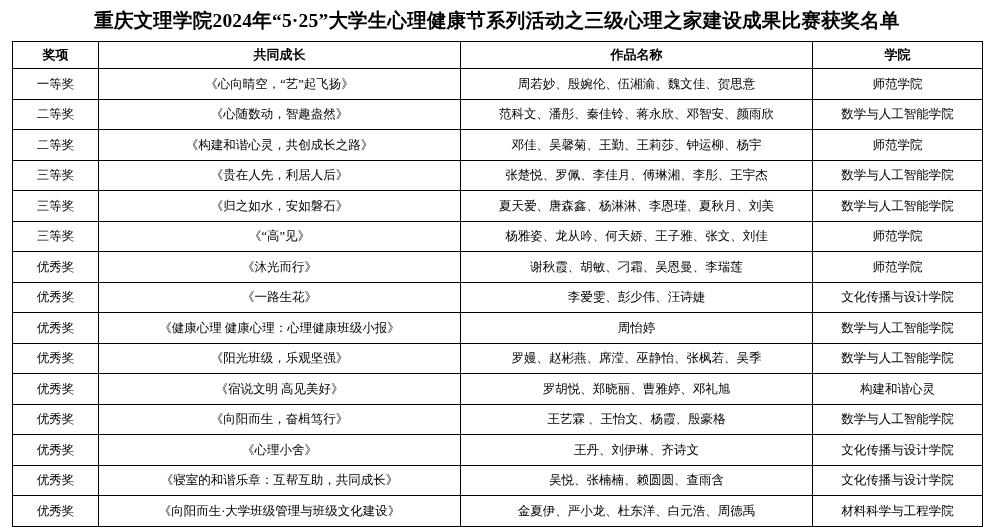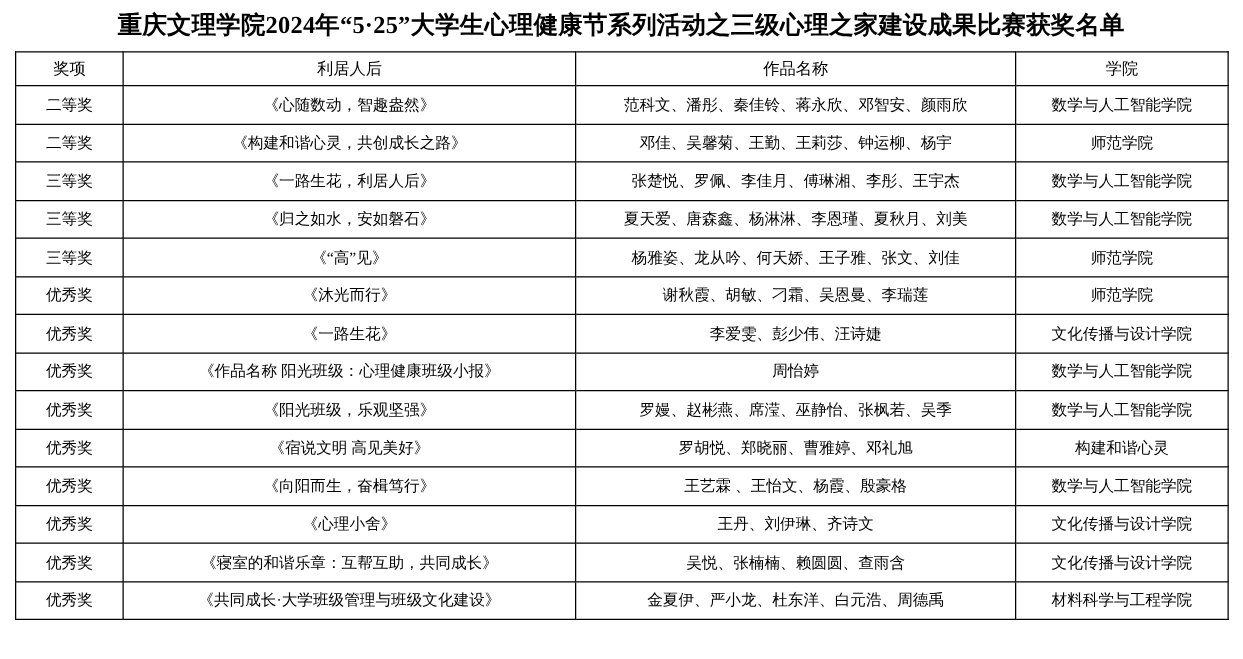--- a/index.html
+++ b/index.html
@@ -46,21 +46,21 @@
   table.award-table td {
     border: 1px solid #000000;
     text-align: center;
     vertical-align: middle;
     padding: 0 3px;
     height: 29.5px;
     overflow: hidden;
     white-space: nowrap;
   }
   table.award-table th {
-    font-weight: normal;
+    font-weight: bold;
     font-size: 13px;
     height: 26px;
   }
   table.award-table td.award {
     font-size: 12.5px;
   }
   table.award-table td.work {
     font-size: 12.5px;
   }
   table.award-table td.members {
@@ -80,41 +80,47 @@
   <table class="award-table">
     <colgroup>
       <col class="c1">
         <col class="c2">
         <col class="c3">
         <col class="c4">
     </colgroup>
     <thead>
       <tr>
         <th>奖项</th>
-        <th>利居人后</th>
+        <th>共同成长</th>
         <th>作品名称</th>
         <th>学院</th>
       </tr>
     </thead>
     <tbody>
+      <tr>
+        <td class="award">一等奖</td>
+        <td class="work">《心向晴空，“艺”起飞扬》</td>
+        <td class="members">周若妙、殷婉伦、伍湘渝、魏文佳、贺思意</td>
+        <td class="college">师范学院</td>
+      </tr>
       <tr>
         <td class="award">二等奖</td>
         <td class="work">《心随数动，智趣盎然》</td>
         <td class="members">范科文、潘彤、秦佳铃、蒋永欣、邓智安、颜雨欣</td>
         <td class="college">数学与人工智能学院</td>
       </tr>
       <tr>
         <td class="award">二等奖</td>
         <td class="work">《构建和谐心灵，共创成长之路》</td>
         <td class="members">邓佳、吴馨菊、王勤、王莉莎、钟运柳、杨宇</td>
         <td class="college">师范学院</td>
       </tr>
       <tr>
         <td class="award">三等奖</td>
-        <td class="work">《一路生花，利居人后》</td>
+        <td class="work">《贵在人先，利居人后》</td>
         <td class="members">张楚悦、罗佩、李佳月、傅琳湘、李彤、王宇杰</td>
         <td class="college">数学与人工智能学院</td>
       </tr>
       <tr>
         <td class="award">三等奖</td>
         <td class="work">《归之如水，安如磐石》</td>
         <td class="members">夏天爱、唐森鑫、杨淋淋、李恩瑾、夏秋月、刘美</td>
         <td class="college">数学与人工智能学院</td>
       </tr>
       <tr>
@@ -130,21 +136,21 @@
         <td class="college">师范学院</td>
       </tr>
       <tr>
         <td class="award">优秀奖</td>
         <td class="work">《一路生花》</td>
         <td class="members">李爱雯、彭少伟、汪诗婕</td>
         <td class="college">文化传播与设计学院</td>
       </tr>
       <tr>
         <td class="award">优秀奖</td>
-        <td class="work">《作品名称 阳光班级：心理健康班级小报》</td>
+        <td class="work">《健康心理 健康心理：心理健康班级小报》</td>
         <td class="members">周怡婷</td>
         <td class="college">数学与人工智能学院</td>
       </tr>
       <tr>
         <td class="award">优秀奖</td>
         <td class="work">《阳光班级，乐观坚强》</td>
         <td class="members">罗嫚、赵彬燕、席滢、巫静怡、张枫若、吴季</td>
         <td class="college">数学与人工智能学院</td>
       </tr>
       <tr>
@@ -166,20 +172,20 @@
         <td class="college">文化传播与设计学院</td>
       </tr>
       <tr>
         <td class="award">优秀奖</td>
         <td class="work">《寝室的和谐乐章：互帮互助，共同成长》</td>
         <td class="members">吴悦、张楠楠、赖圆圆、查雨含</td>
         <td class="college">文化传播与设计学院</td>
       </tr>
       <tr>
         <td class="award">优秀奖</td>
-        <td class="work">《共同成长·大学班级管理与班级文化建设》</td>
+        <td class="work">《向阳而生·大学班级管理与班级文化建设》</td>
         <td class="members">金夏伊、严小龙、杜东洋、白元浩、周德禹</td>
         <td class="college">材料科学与工程学院</td>
       </tr>
     </tbody>
   </table>
 
 </div>
 
 </body></html>

